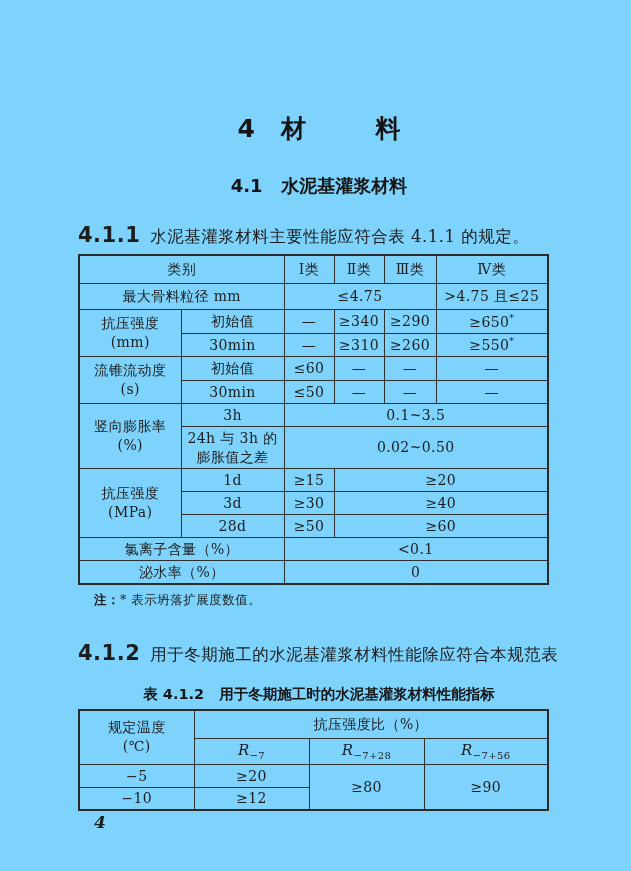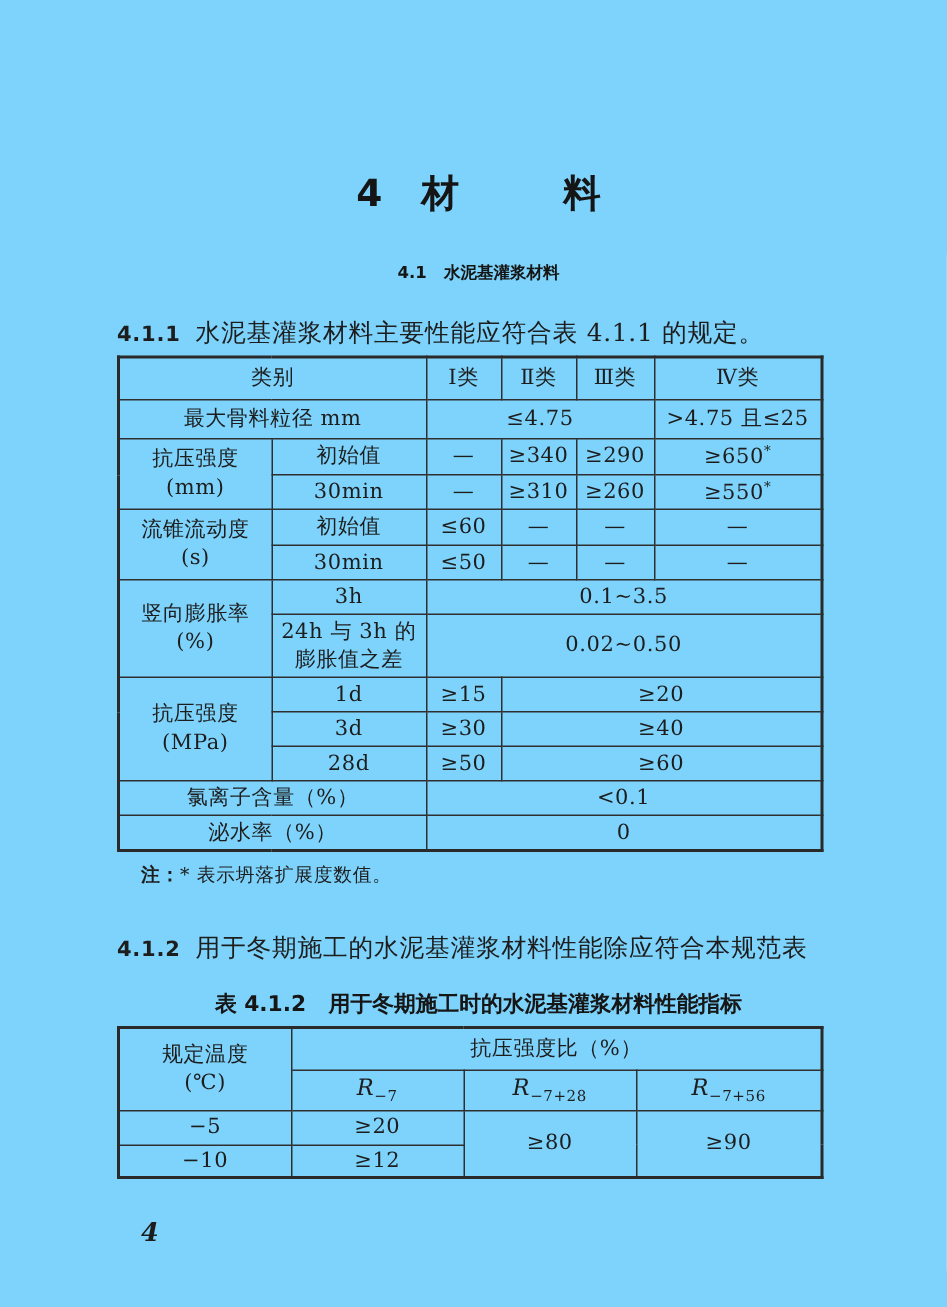--- a/index.html
+++ b/index.html
@@ -28,34 +28,34 @@
     font-weight:bold;
     font-size:25px;
     white-space:pre;
     color:#151515;
   }
   .section{
     margin:29px 0 0 0;
     text-align:center;
     font-family:"DejaVu Sans","Liberation Sans",sans-serif;
     font-weight:bold;
-    font-size:11px;
+    font-size:18px;
     white-space:pre;
     color:#151515;
   }
   .clause{
     margin:19px 0 0 0;
     font-size:16.5px;
     line-height:1.75;
     letter-spacing:0.5px;
   }
   .clause .num{
     font-family:"DejaVu Sans","Liberation Sans",sans-serif;
     font-weight:bold;
-    font-size:14px;
+    font-size:21px;
     margin-right:10px;
   }
   .caption{
     margin:13px 0 5px 0;
     text-align:center;
     font-family:"DejaVu Sans","Liberation Sans",sans-serif;
     font-weight:bold;
     font-size:14.5px;
     white-space:pre;
     color:#161616;

